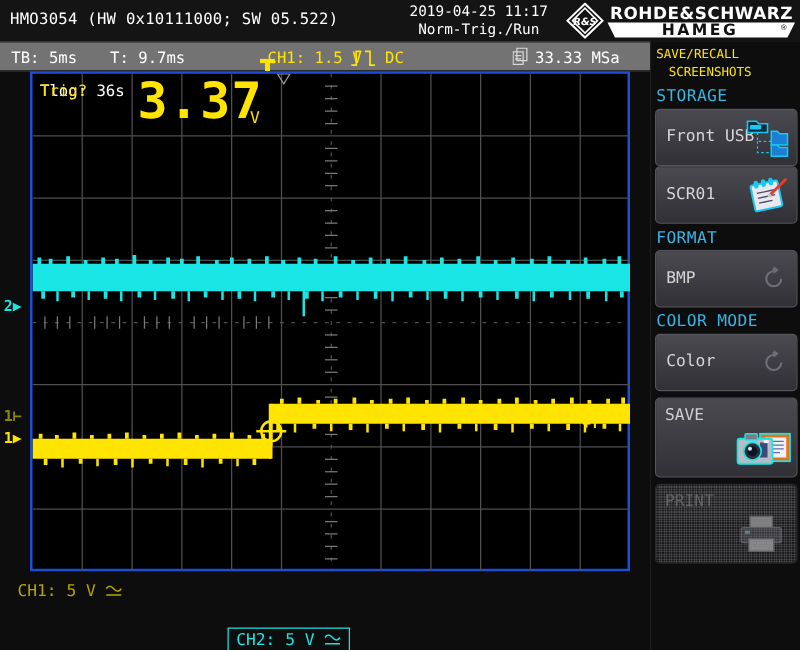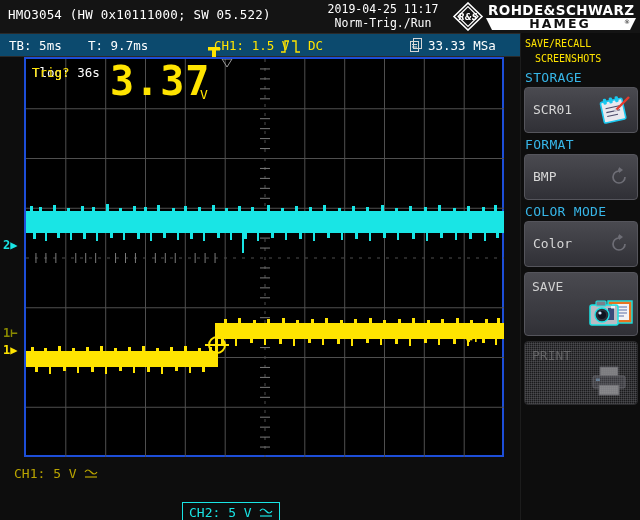--- a/index.html
+++ b/index.html
@@ -7,21 +7,21 @@
        font-family:"DejaVu Sans Mono","Liberation Mono",monospace;}
   #scope{position:relative;width:568px;height:520px;background:#0d0d0d;}
 
   
   .titlebar{position:absolute;left:0;top:0;width:640px;height:33px;background:#141414;}
   .dev-id{position:absolute;left:8px;top:7px;color:#ffffff;font-size:12.5px;letter-spacing:.2px;}
   .dt-wrap{position:absolute;left:318px;top:2px;width:130px;text-align:center;color:#fff;font-size:11.5px;line-height:14px;}
   .logo{position:absolute;left:452px;top:2px;width:184px;height:29px;}
 
   
-  .strip{position:absolute;left:0;top:33px;width:640px;height:22px;background:#0c4a6e;
+  .strip{position:absolute;left:0;top:33px;width:640px;height:22px;background:#737373;
          border-top:1px solid #2a2a2a;border-bottom:1px solid #2a2a2a;}
   .strip span{position:absolute;top:4px;font-size:12.5px;white-space:nowrap;}
   .s-tb{left:9px;color:#ffffff;}
   .s-t{left:88px;color:#ffffff;}
   .s-ch1{left:214px;color:#ffe400;}
   .s-edge{left:280px;top:2px;color:#ffe400;}
   .s-dc{left:308px;color:#ffe400;}
   .s-rate{left:428px;color:#ffffff;}
   .memicon{position:absolute;left:410px;top:4px;}
 
@@ -419,20 +419,35 @@
   </div>
 
   <div class="menu">
 
     <div class="m-title">
       <span>SAVE/RECALL</span>
       <span class="l2">SCREENSHOTS</span>
     </div>
 
     <div class="m-head">STORAGE</div>
+    <div class="m-box">
+      <span class="lbl">Front USB</span>
+      <span class="ico">
+        <svg width="36" height="32" viewBox="0 0 36 32">
+          <path d="M2 8 L2 3 L9 3 L11 5 L18 5 L18 12 L2 12 Z" fill="#0d2b3a" stroke="#19c8f0" stroke-width="1.3"></path>
+          <rect x="4" y="6" width="9" height="3.5" rx="1" fill="#19c8f0"></rect>
+          <g stroke="#19c8f0" stroke-width="1" stroke-dasharray="2,2" fill="none">
+            <path d="M10 12 L10 19 L21 19"></path>
+              <path d="M10 19 L10 28 L21 28"></path>
+          </g>
+          <path d="M21 14 L21 11 L26 11 L27.5 13 L34 13 L34 22 L21 22 Z" fill="#1b7fd4" stroke="#19c8f0" stroke-width="1.2"></path>
+          <path d="M21 24 L21 22 L26 22 L27.5 24 L34 24 L34 31 L21 31 Z" fill="#1b7fd4" stroke="#19c8f0" stroke-width="1.2"></path>
+        </svg>
+      </span>
+    </div>
 
     <div class="m-box">
       <span class="lbl">SCR01</span>
       <span class="ico">
         <svg width="36" height="32" viewBox="0 0 36 32">
           <g transform="rotate(-12 18 16)">
             <rect x="6" y="6" width="22" height="21" rx="1.5" fill="#e8e8ee" stroke="#19c8f0" stroke-width="1.6"></rect>
             <g stroke="#4a4a6a" stroke-width="1.1">
               <line x1="10" y1="13" x2="24" y2="13"></line>
                 <line x1="10" y1="17" x2="24" y2="17"></line>

